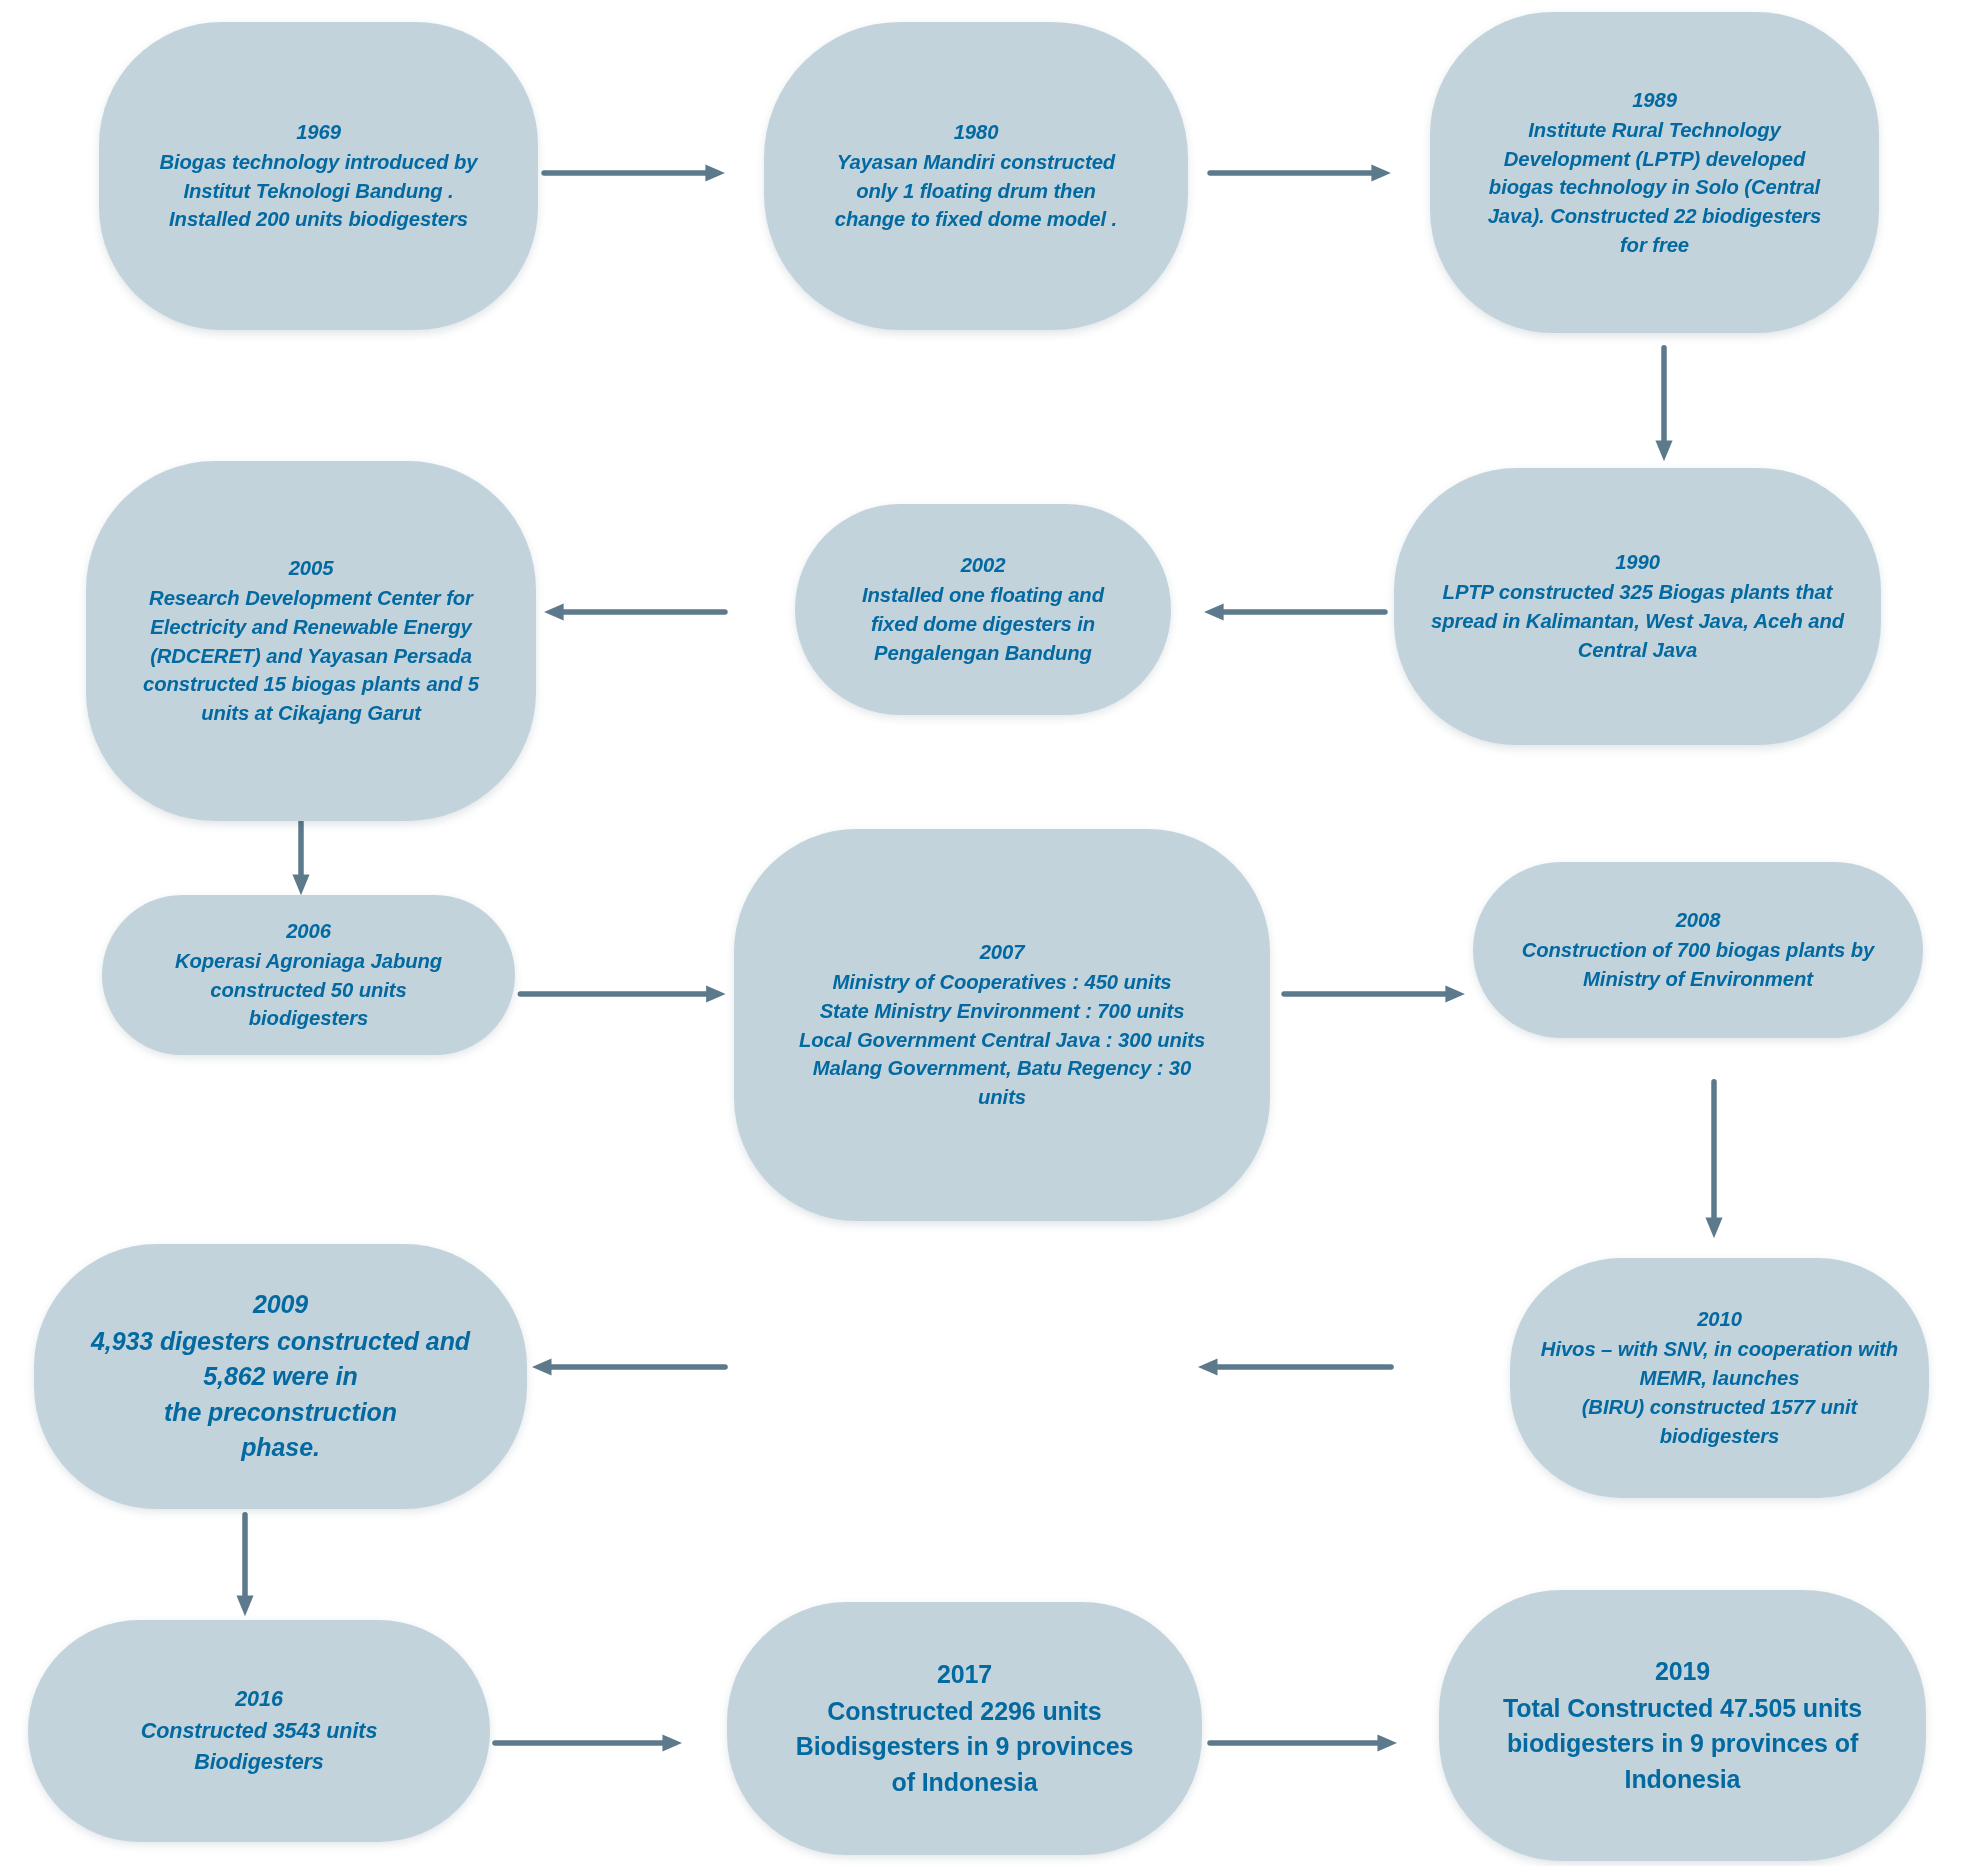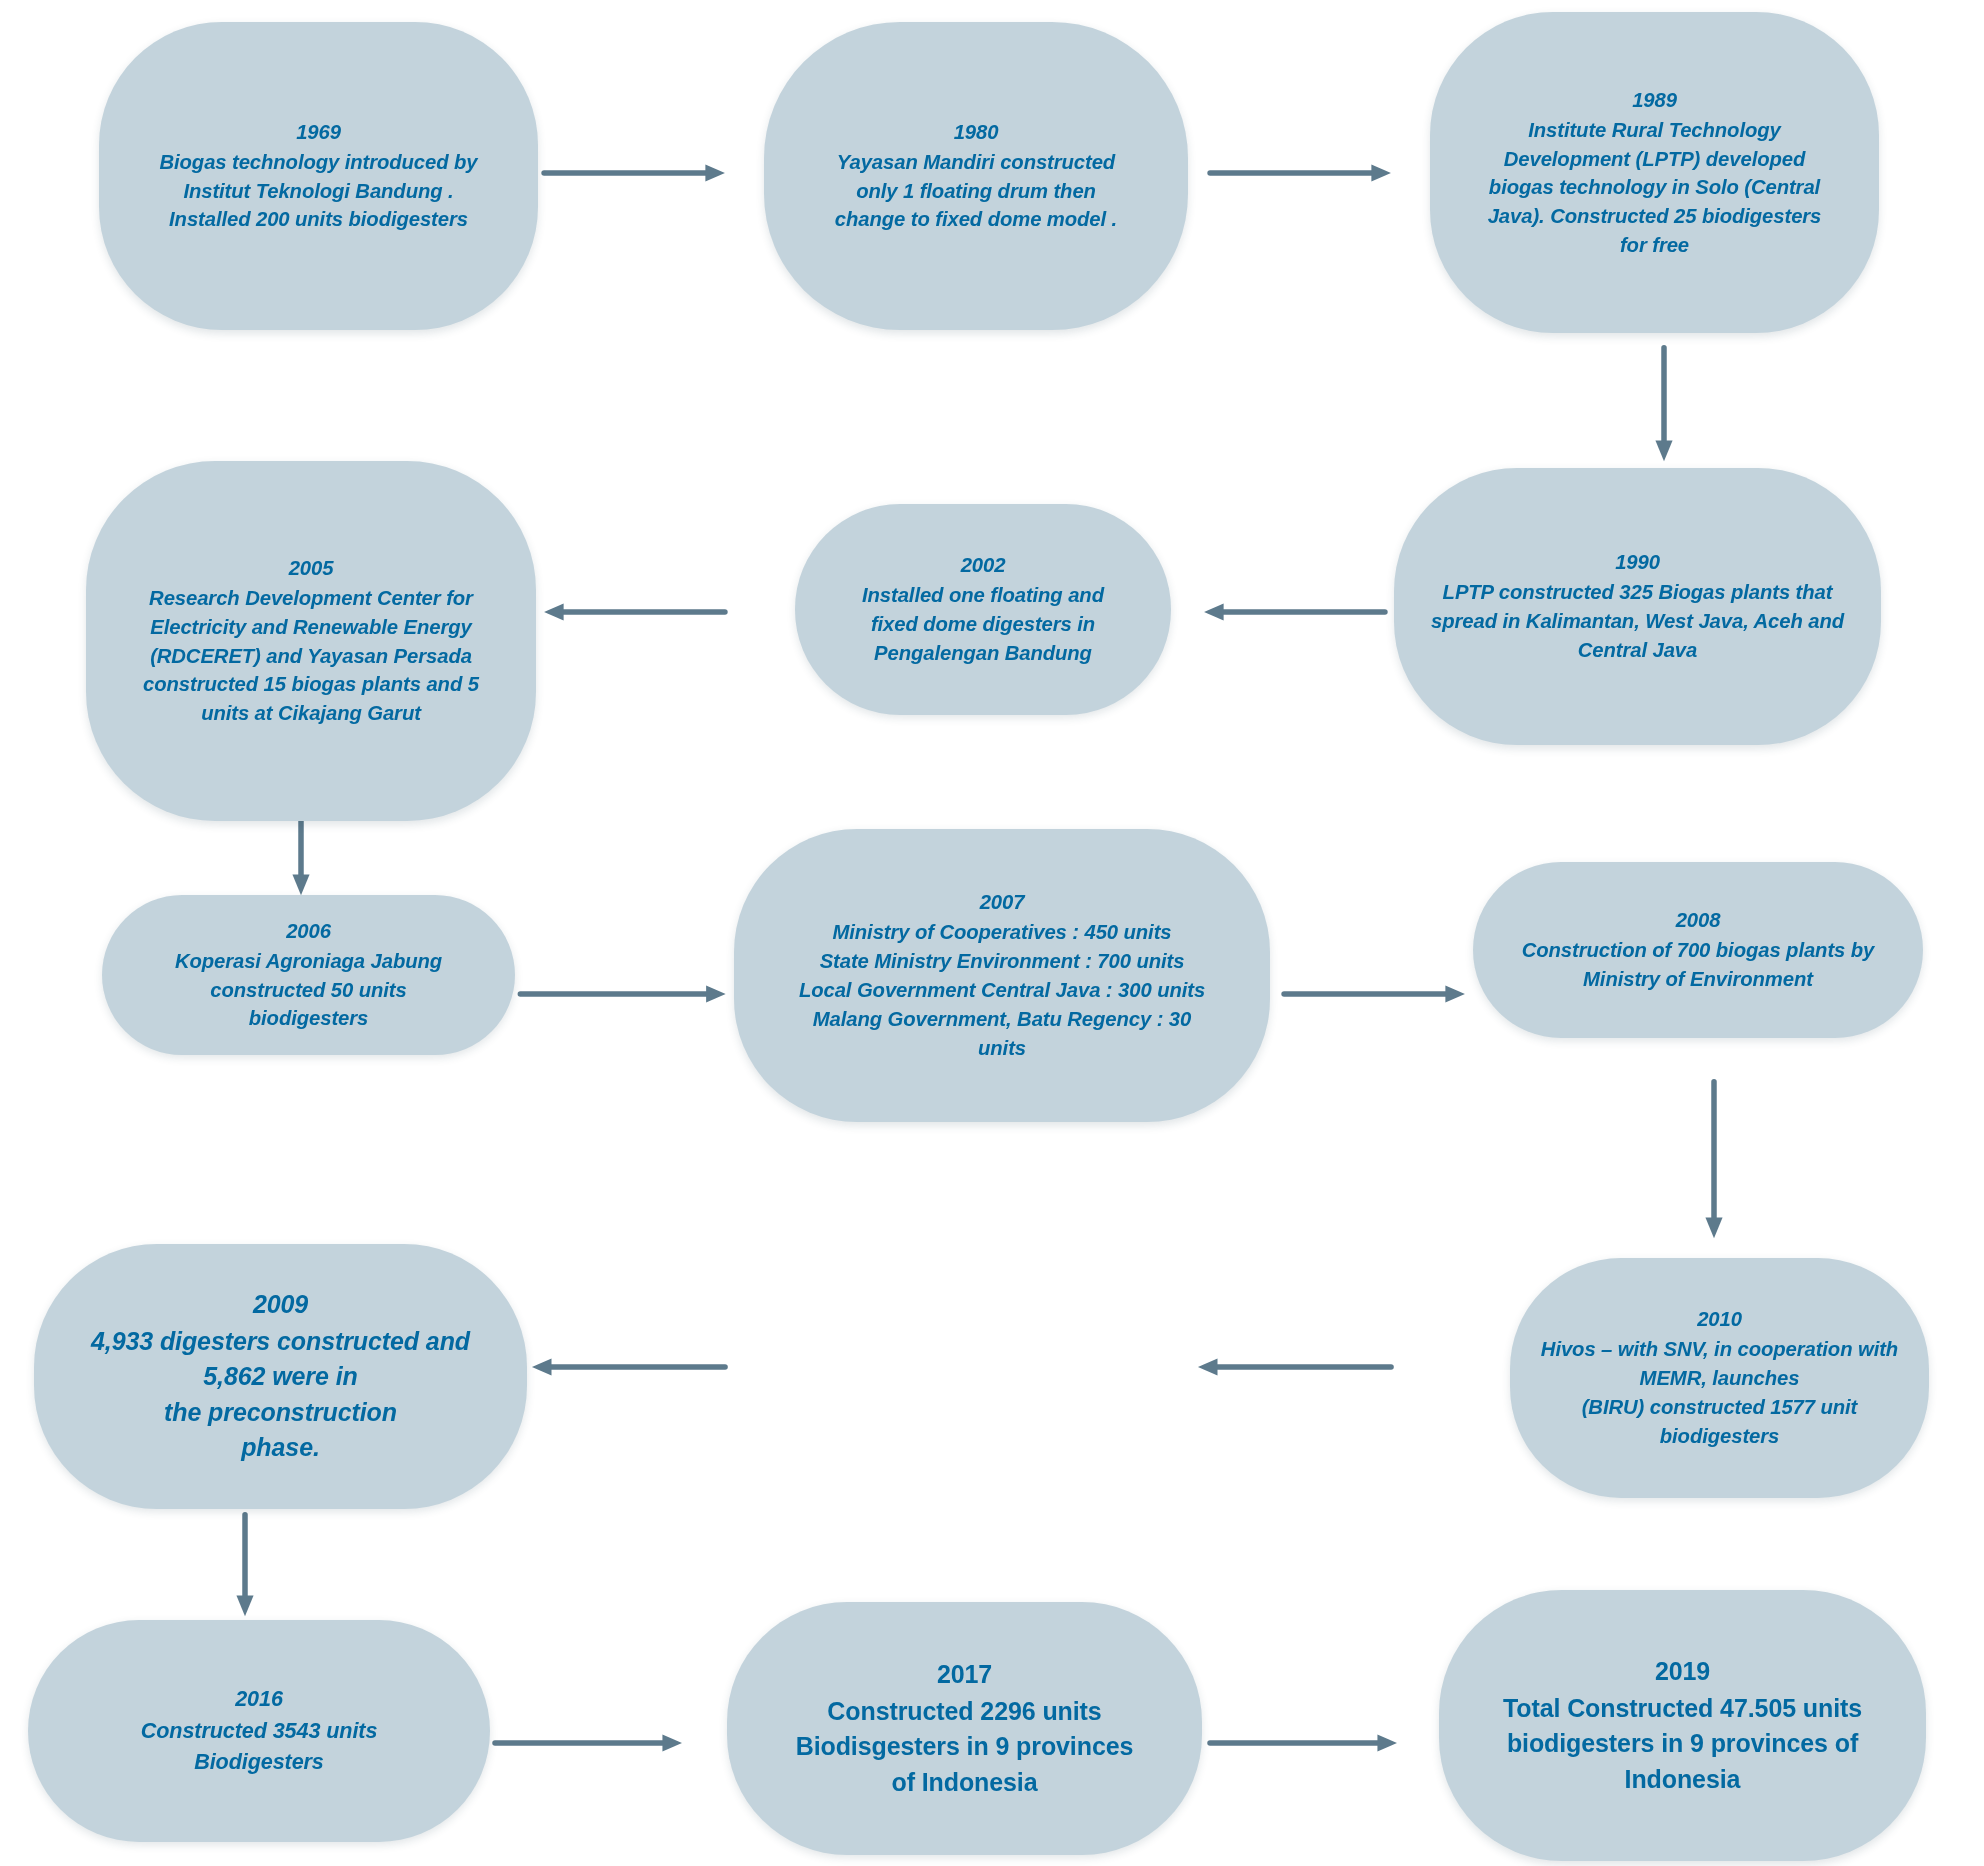--- a/index.html
+++ b/index.html
@@ -170,21 +170,21 @@
     <span class="body">Yayasan Mandiri constructed
 only 1  floating drum then
 change to fixed dome model .</span>
   </div>
 
   <div class="node fs-sm" style="left:1430px; top:12.3px; width:449px; height:321px; border-radius:123px;">
     <span class="year">1989</span>
     <span class="body">Institute Rural Technology
 Development (LPTP) developed
 biogas technology in Solo (Central
-Java). Constructed 25 biodigesters
+Java). Constructed 22 biodigesters
 for free</span>
   </div>
 
   <div class="node fs-sm" style="left:86px; top:461px; width:450px; height:360px; border-radius:129px;">
     <span class="year">2005</span>
     <span class="body">Research Development Center for
 Electricity and Renewable Energy
 (RDCERET) and Yayasan Persada
 constructed 15 biogas plants and 5
 units at Cikajang Garut</span>
@@ -204,21 +204,21 @@
 Central Java</span>
   </div>
 
   <div class="node fs-sm" style="left:102px; top:895px; width:413px; height:160px; border-radius:105px;">
     <span class="year">2006</span>
     <span class="body">Koperasi Agroniaga Jabung
 constructed 50 units
 biodigesters</span>
   </div>
 
-  <div class="node fs-sm" style="left:734px; top:829px; width:536px; height:293px; border-radius:123px;">
+  <div class="node fs-sm" style="left:734px; top:829px; width:536px; height:392px; border-radius:123px;">
     <span class="year">2007</span>
     <span class="body">Ministry of Cooperatives :  450 units
 State Ministry Environment : 700 units
 Local Government Central Java : 300 units
 Malang Government, Batu Regency : 30
 units</span>
   </div>
 
   <div class="node fs-sm" style="left:1473px; top:862px; width:450px; height:176px; border-radius:111px;">
     <span class="year">2008</span>

